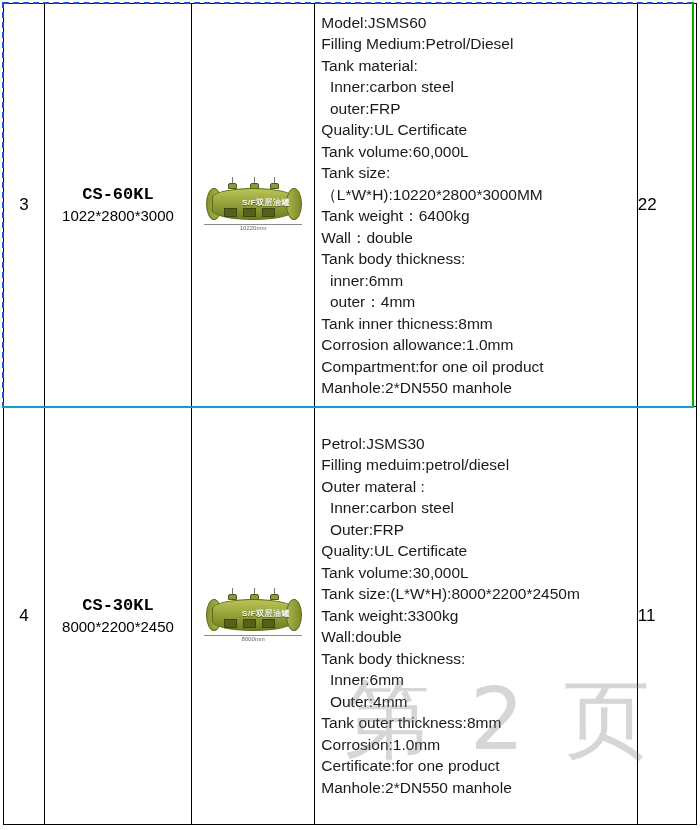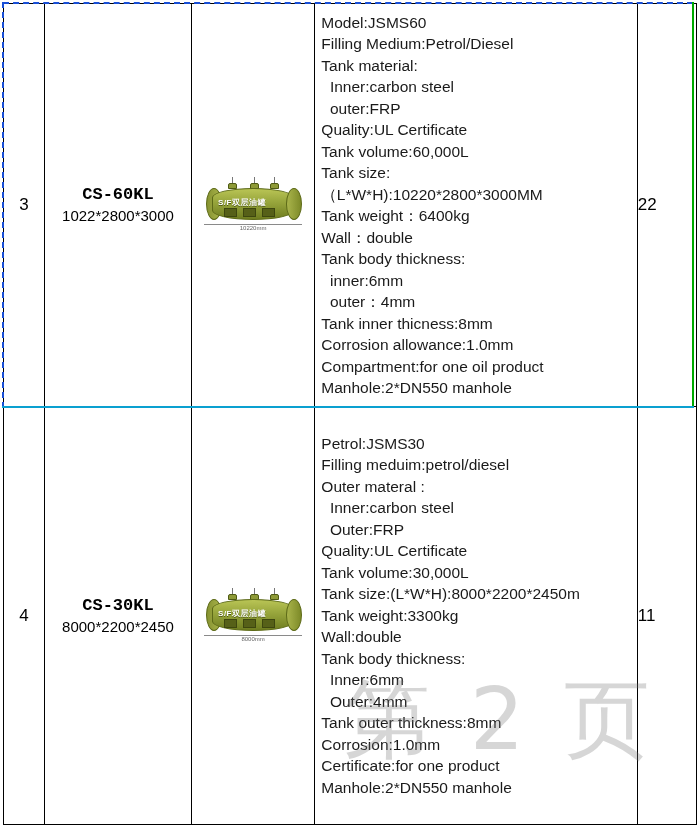--- a/index.html
+++ b/index.html
@@ -143,21 +143,21 @@
   }
   .tank-cap.right {
     left: 88px;
     background: linear-gradient(90deg, #a9b44b 0%, #7d8a28 100%);
   }
   .tank-label {
     position: absolute;
     left: 20px;
     top: 23px;
     width: 72px;
-    text-align: left;
+    text-align: right;
     font-size: 8px;
     font-weight: bold;
     color: #ffffff;
     letter-spacing: 0.5px;
     text-shadow: 0 1px 0 #4e5a14;
   }
   .tank-panel {
     position: absolute;
     top: 34px;
     width: 13px;

